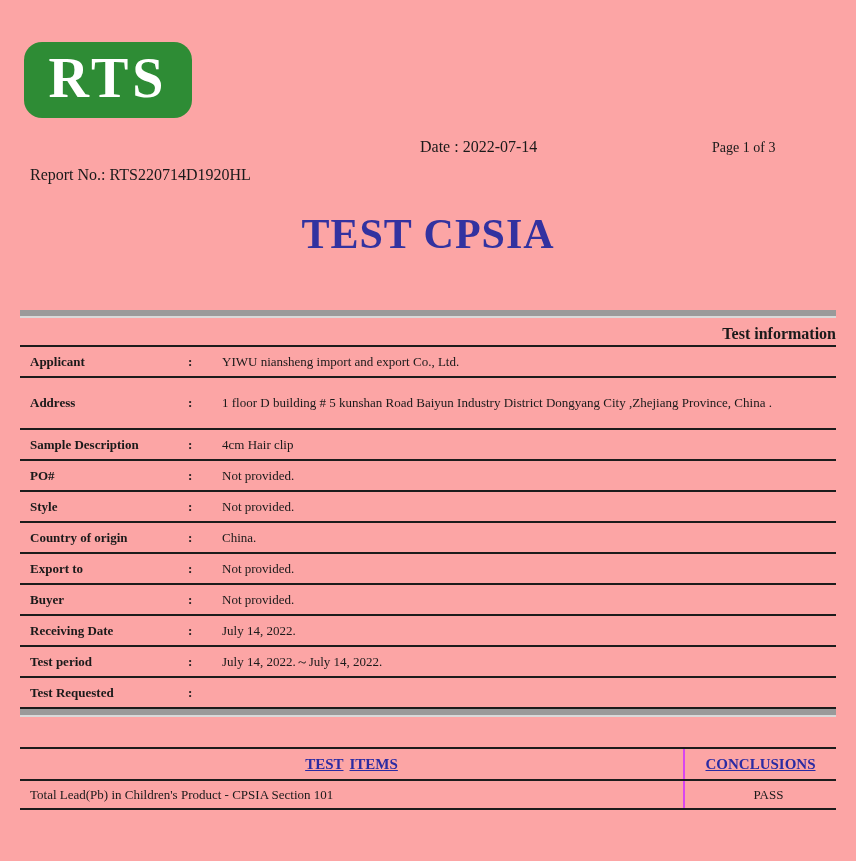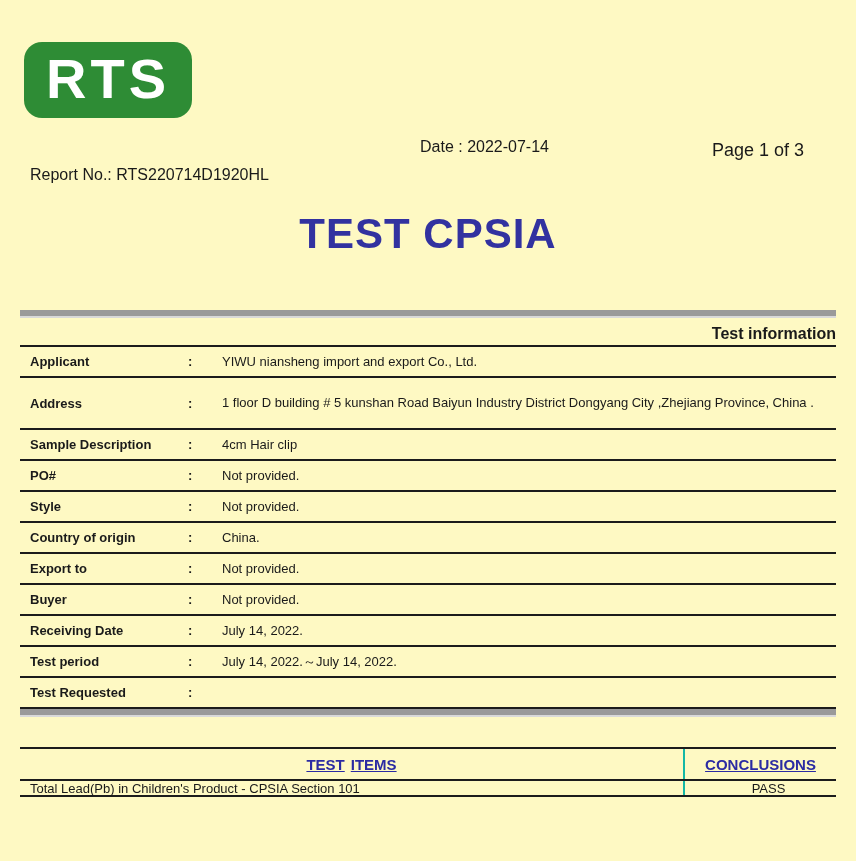--- a/index.html
+++ b/index.html
@@ -1,22 +1,22 @@
 <!DOCTYPE html>
 <html><head>
 <meta charset="utf-8">
 <style>
   * { margin: 0; padding: 0; box-sizing: border-box; }
   html, body { background: #ffffff; }
   .page {
     position: relative;
     width: 856px;
     height: 861px;
-    background: #fef9c3;
-    font-family: Liberation Sans, sans-serif;
+    background: #fca5a5;
+    font-family: Liberation Serif, serif;
     color: #1a1a1a;
     overflow: hidden;
   }
 
   
   .logo {
     position: absolute;
     left: 24px;
     top: 42px;
     width: 168px;
@@ -30,21 +30,21 @@
     font-size: 56px;
     font-weight: 800;
     letter-spacing: 4px;
     padding-bottom: 4px;
   }
 
   
   .header-row { position: absolute; top: 138px; left: 0; width: 100%; height: 22px; }
   .report-no { position: absolute; left: 30px; top: 0; font-size: 16px; margin-top: 28px; }
   .date-line { position: absolute; left: 420px; top: 0; font-size: 16px; }
-  .page-num  { position: absolute; left: 712px; top: 2px; font-size: 18px; }
+  .page-num  { position: absolute; left: 712px; top: 2px; font-size: 14px; }
 
   
   .report-title {
     position: absolute;
     top: 210px;
     left: 0;
     width: 100%;
     text-align: center;
     font-size: 42px;
     font-weight: bold;
@@ -83,28 +83,28 @@
     width: 816px;
     border-top: 2px solid #1c1c1c;
   }
   .res-header {
     display: flex;
     height: 32px;
     border-bottom: 2px solid #1c1c1c;
   }
   .res-row {
     display: flex;
-    height: 16px;
+    height: 29px;
     border-bottom: 2px solid #1c1c1c;
     font-size: 13px;
     gap: 16px;
   }
   .res-col1 {
     width: 665px;
-    border-right: 2px solid #14b8a6;
+    border-right: 2px solid #d946ef;
     display: flex;
     align-items: center;
     justify-content: center;
     flex-shrink: 0;
   }
   .res-col2 {
     flex: 1;
     display: flex;
     align-items: center;
     justify-content: center;

